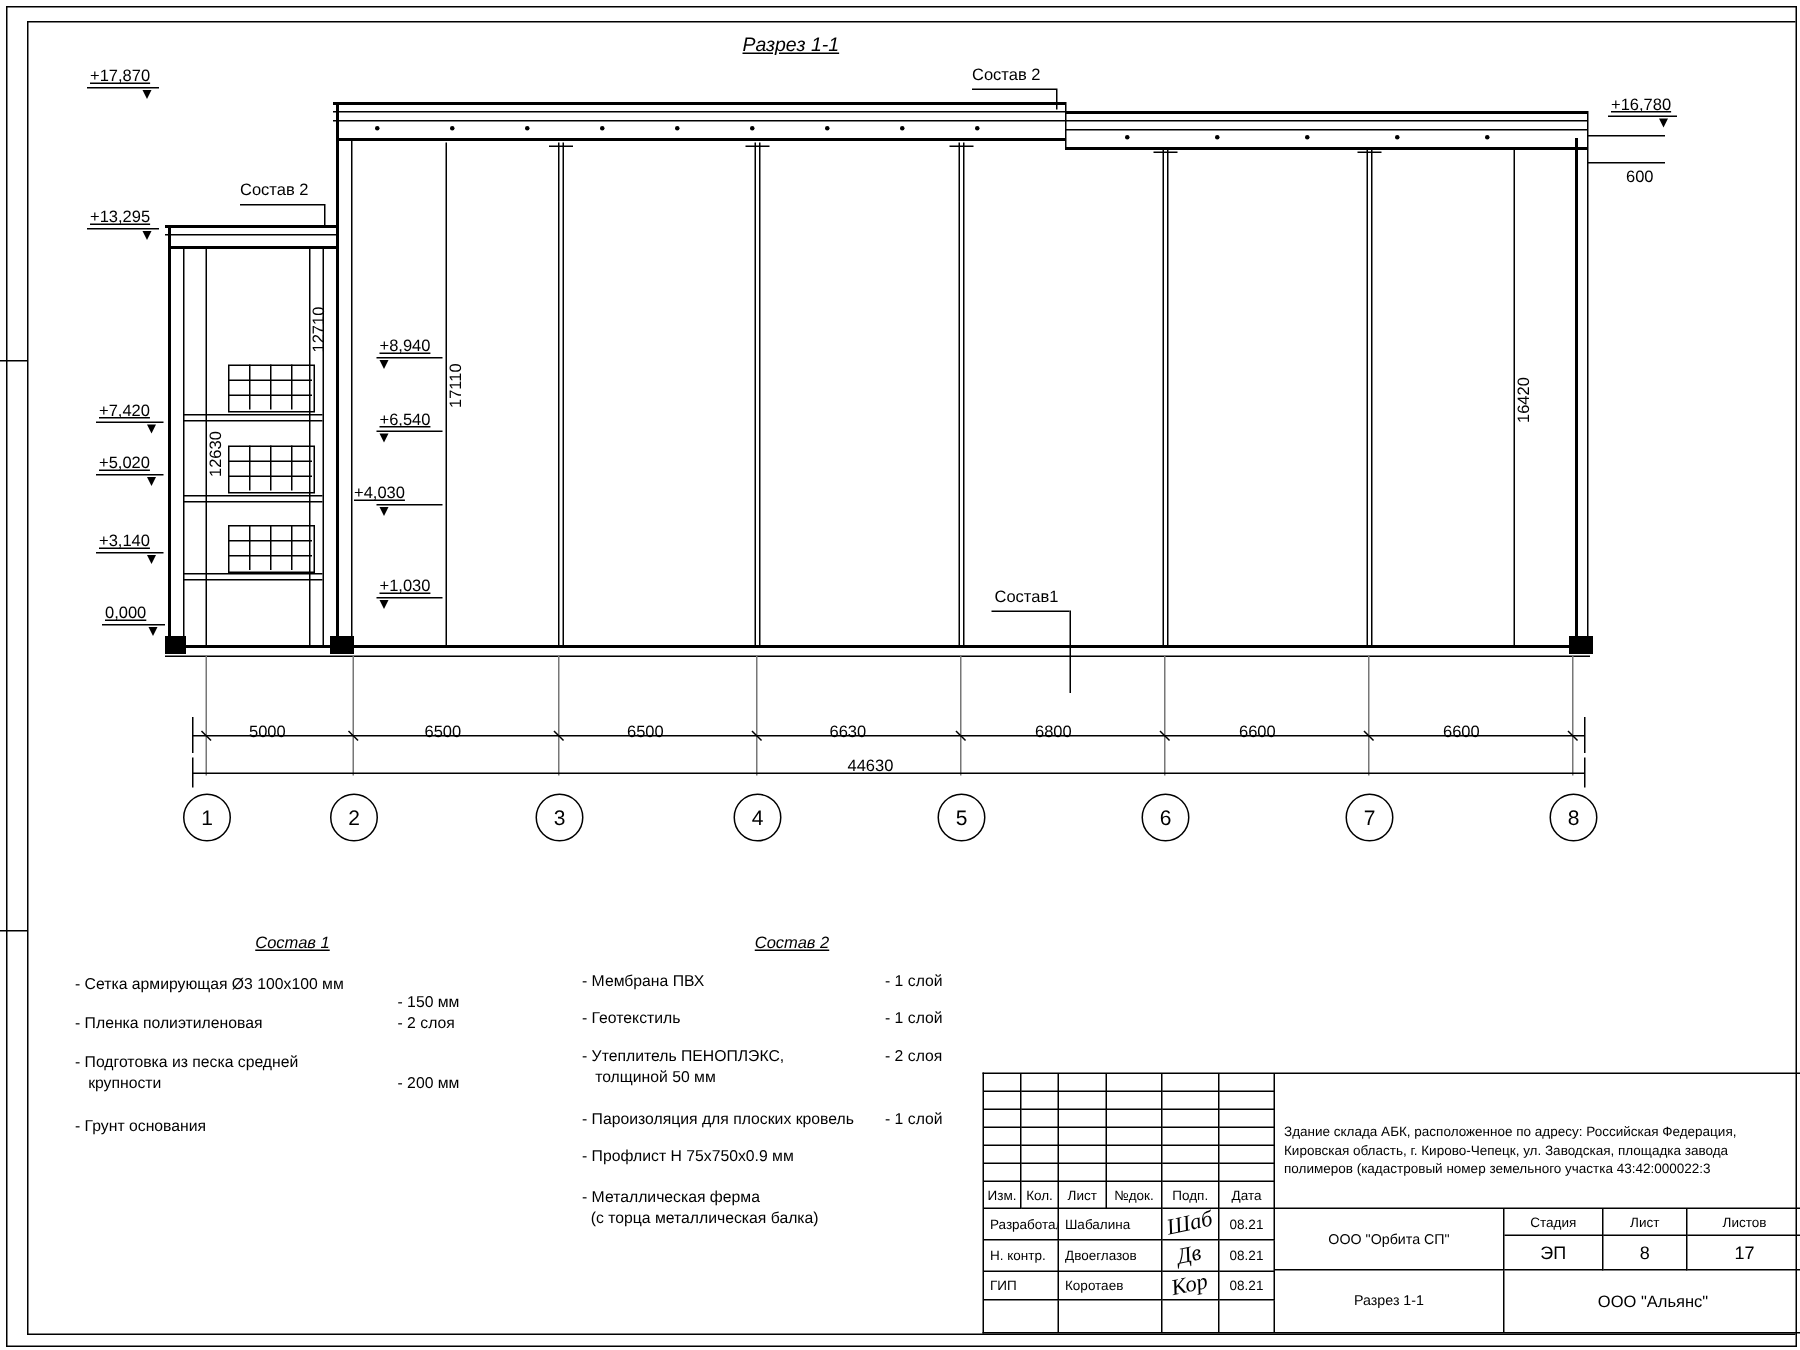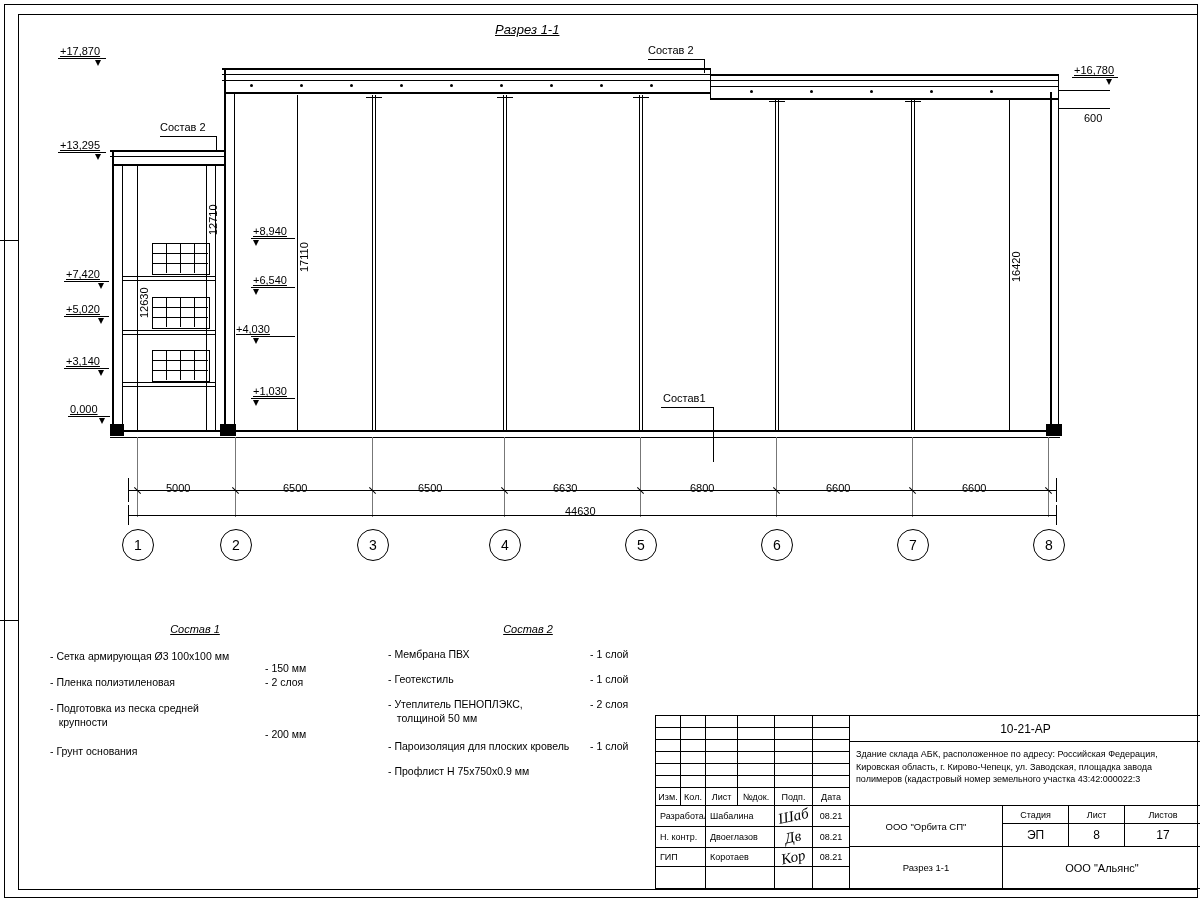--- a/index.html
+++ b/index.html
@@ -272,21 +272,21 @@
       <span style="white-space:pre;">- Сетка армирующая Ø3 100x100 мм</span>
       <span class="qty"></span>
     </div>
     <div class="lrow" style="margin-top:12px;">
       <span style="white-space:pre;">- Пленка полиэтиленовая</span>
       <span class="qty">- 2 слоя</span>
     </div>
     <div class="lrow" style="margin-top:12px;">
       <span style="white-space:pre;">- Подготовка из песка средней
    крупности</span>
-      <span class="qty" style="top:26px;">- 200 мм</span>
+      <span class="qty" style="top:14px;">- 200 мм</span>
     </div>
     <div class="lrow" style="margin-top:14px;">
       <span style="white-space:pre;">- Грунт основания</span>
       <span class="qty"></span>
     </div>
   </div>
 
   <div class="legend l2" style="left:388px;top:622px;width:280px;">
     <h4>Состав 2</h4>
     <div class="lrow">
@@ -301,20 +301,25 @@
       <span style="white-space:pre;">- Утеплитель ПЕНОПЛЭКС,
    толщиной 50 мм</span>
       <span class="qty">- 2 слоя</span>
     </div>
     <div class="lrow" style="margin-top:13px;">
       <span style="white-space:pre;">- Пароизоляция для плоских кровель</span>
       <span class="qty">- 1 слой</span>
     </div>
     <div class="lrow" style="margin-top:11px;">
       <span style="white-space:pre;">- Профлист Н 75х750х0.9 мм</span>
+      <span class="qty"></span>
+    </div>
+    <div class="lrow" style="margin-top:13px;">
+      <span style="white-space:pre;">- Металлическая ферма
+  (с торца металлическая балка)</span>
       <span class="qty"></span>
     </div>
   </div>
 
   <div id="stamp">
 
     <div class="cell" style="left:0;top:0;width:25px;height:12px;"></div>
     <div class="cell" style="left:25px;top:0;width:25px;height:12px;"></div>
     <div class="cell" style="left:50px;top:0;width:32px;height:12px;"></div>
     <div class="cell" style="left:82px;top:0;width:37px;height:12px;"></div>
@@ -382,21 +387,20 @@
     <div class="cell" style="left:119px;top:132px;width:38px;height:19px;">
         <span class="sign">Кор</span>
       </div>
     <div class="cell tiny" style="left:157px;top:132px;width:37px;height:19px;">08.21</div>
 
     <div class="cell" style="left:0;top:151px;width:50px;height:21px;border-bottom:none;"></div>
     <div class="cell" style="left:50px;top:151px;width:69px;height:21px;border-bottom:none;"></div>
     <div class="cell" style="left:119px;top:151px;width:38px;height:21px;border-bottom:none;"></div>
     <div class="cell" style="left:157px;top:151px;width:37px;height:21px;border-bottom:none;"></div>
 
-    <div class="cell nb" style="left:194px;top:0;width:351px;height:26px;font-size:12px;">10-21-АР</div>
     <div class="cell nb left" style="left:194px;top:26px;width:351px;height:64px;white-space:pre-line;font-size:9px;line-height:1.4;text-align:left;display:block;padding:6px 4px 0 6px;">Здание склада АБК, расположенное по адресу: Российская Федерация,
 Кировская область, г. Кирово-Чепецк, ул. Заводская, площадка завода
 полимеров (кадастровый номер земельного участка 43:42:000022:3</div>
 
     <div class="cell" style="left:194px;top:90px;width:153px;height:41px;">ООО "Орбита СП"</div>
     <div class="cell tiny" style="left:347px;top:90px;width:66px;height:18px;">Стадия</div>
     <div class="cell tiny" style="left:413px;top:90px;width:56px;height:18px;">Лист</div>
     <div class="cell tiny nb" style="left:469px;top:90px;width:76px;height:18px;">Листов</div>
 
     <div class="cell" style="left:347px;top:108px;width:66px;height:23px;font-size:12px;">ЭП</div>

